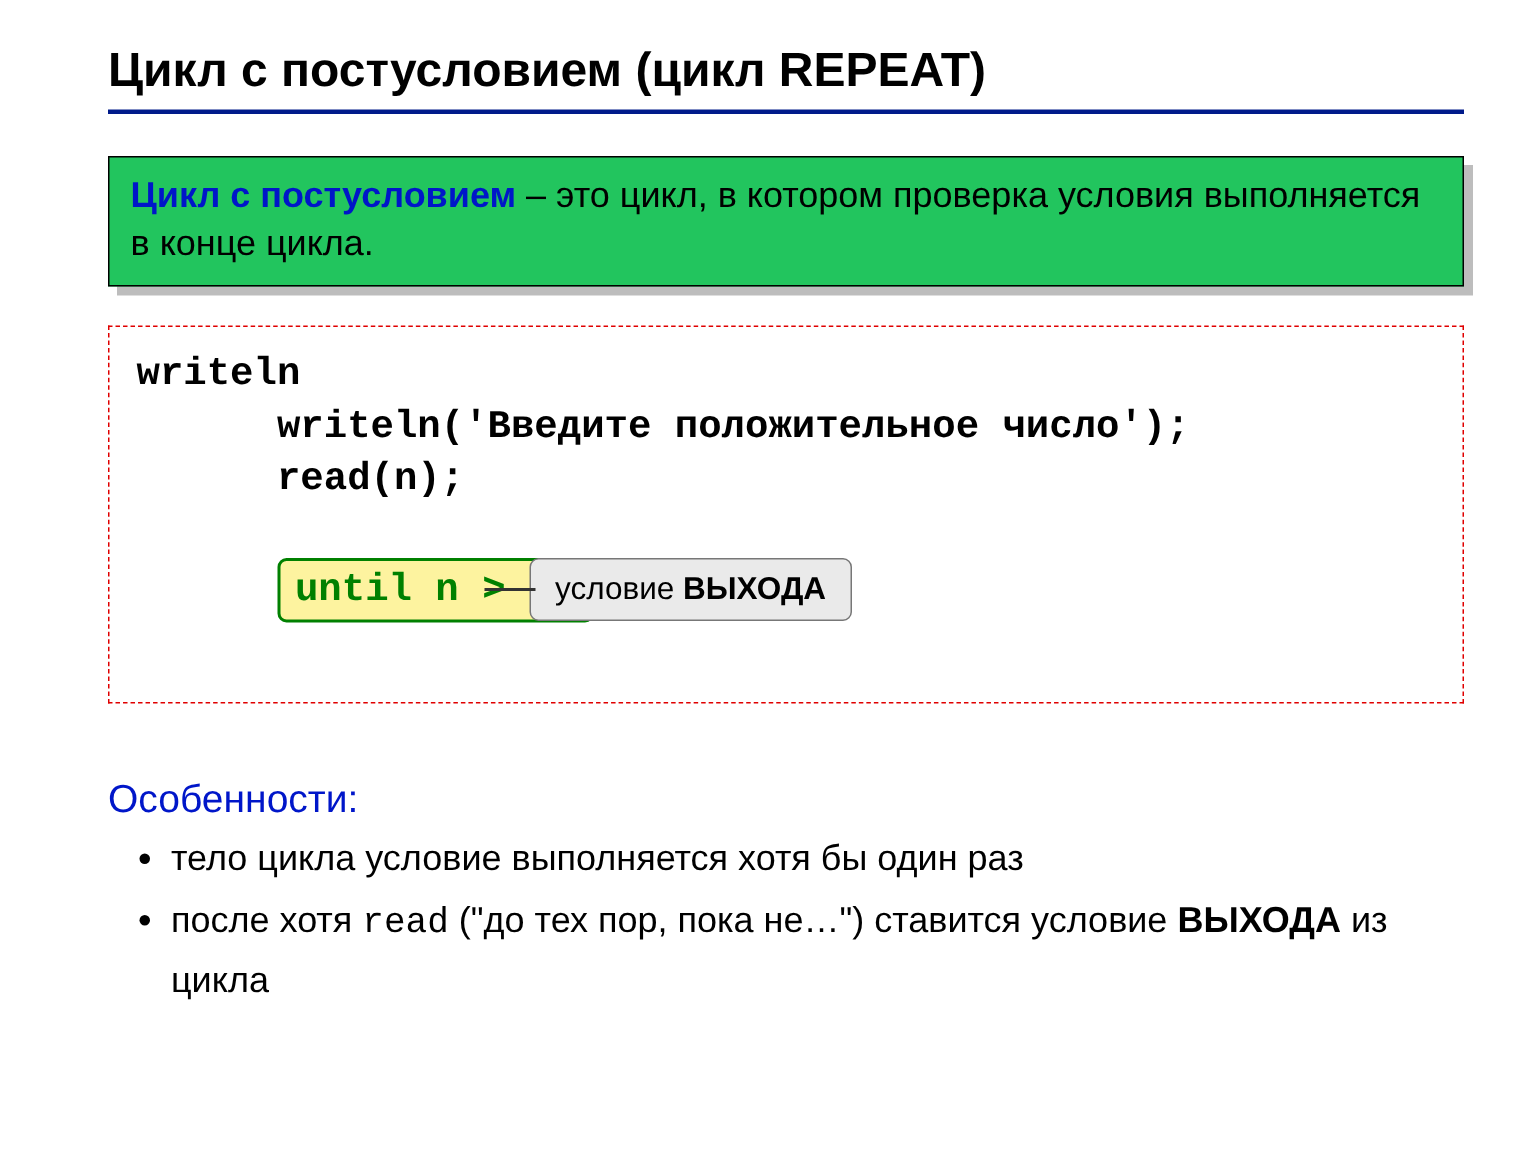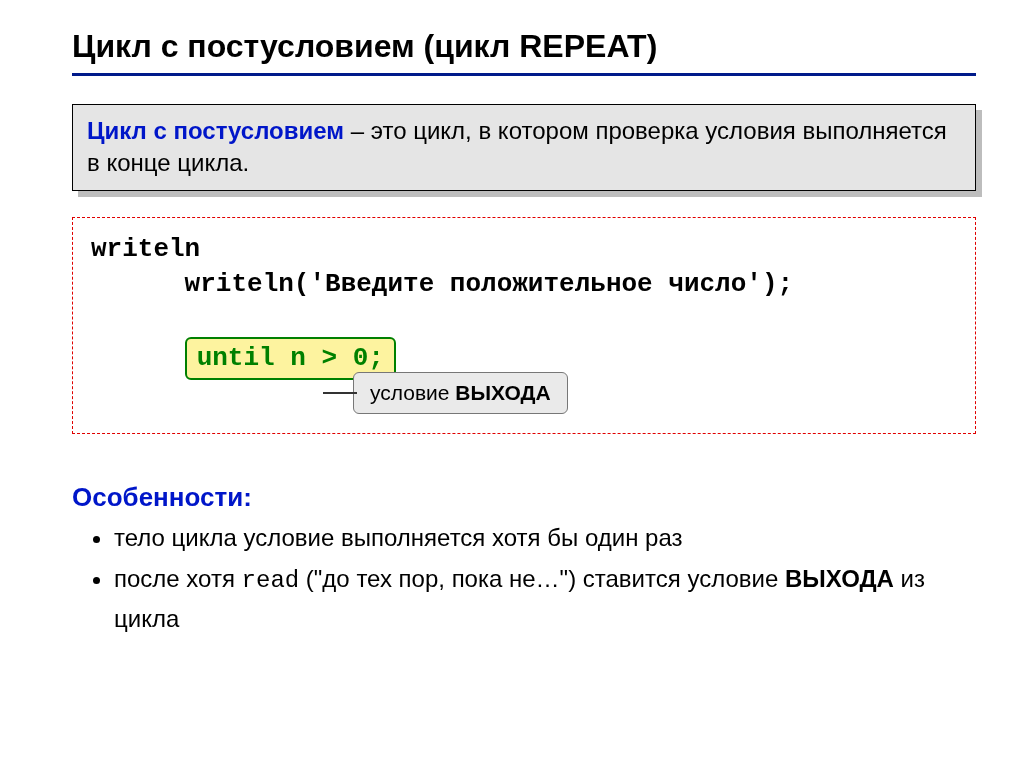--- a/index.html
+++ b/index.html
@@ -30,21 +30,21 @@
     position: relative;
     margin-bottom: 26px;
   }
   .defbox-shadow {
     position: absolute;
     top: 6px; left: 6px; right: -6px; bottom: -6px;
     background: #bdbdbd;
   }
   .defbox {
     position: relative;
-    background: #e5e5e5;
+    background: #22c55e;
     border: 1.5px solid #000;
     padding: 10px 14px;
     font-size: 24px;
     line-height: 1.35;
     margin-top: 24px;
   }
   .defterm { color: #0016c9; font-weight: bold; }
   .codebox {
     position: relative;
     border: 1.5px dashed #e00000;
@@ -86,21 +86,21 @@
     position: absolute;
     left: -30px;
     top: 20px;
     width: 34px;
     height: 0;
     border-top: 2px solid #333;
   }
   .features-h {
     color: #0016c9;
     font-size: 26px;
-    font-weight: bold;
+    font-weight: normal;
     margin: 0 0 6px 0;
   }
   .features {
     margin: 0;
     padding-left: 42px;
     font-size: 24px;
     line-height: 1.6;
   }
   .features li { margin-bottom: 2px; }
   .mono { font-family: "Courier New", monospace; }
@@ -116,20 +116,21 @@
   <div class="defbox-wrap">
     <div class="defbox-shadow"></div>
     <div class="defbox">
       <span class="defterm">Цикл с постусловием</span><span> – это цикл, в котором проверка условия выполняется в конце цикла.</span>
     </div>
   </div>
 
   <div class="codebox">
     <div class="code-line">writeln</div>
     <div class="code-line">      writeln('Введите положительное число');</div>
+    <div class="code-line">      read(n);</div>
     <div class="code-line">
       <span class="until-pill">until n &gt; 0;</span>
     </div>
 
     <div class="callout-wrap">
       <div class="connector"></div>
       <div class="callout">
         <span>условие </span><span class="b">ВЫХОДА</span>
       </div>
     </div>

